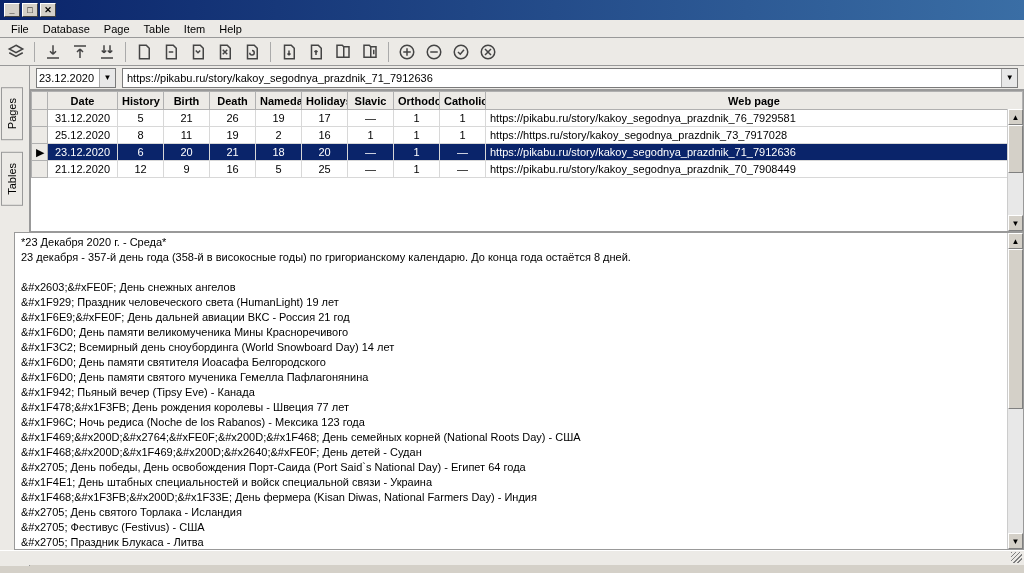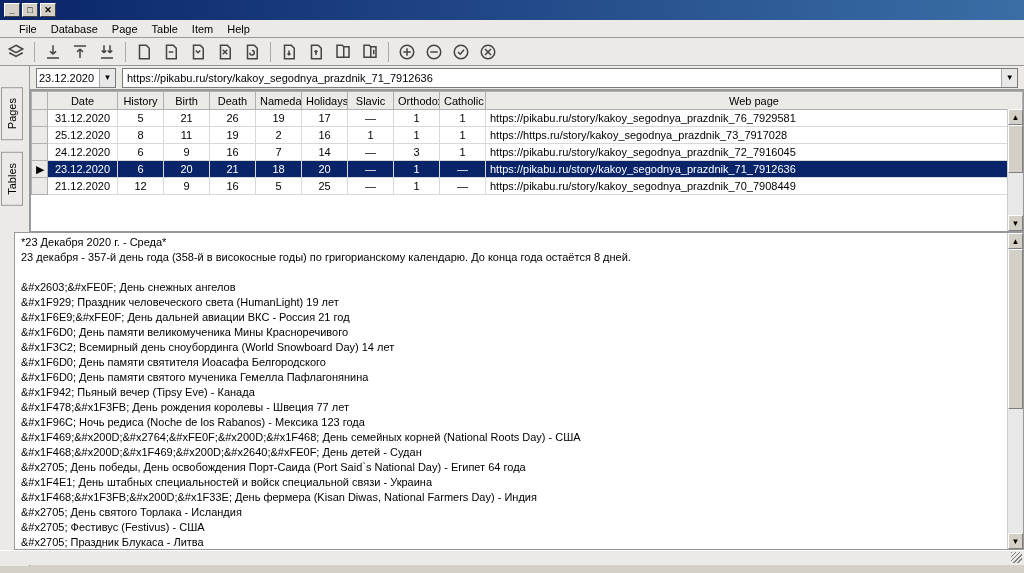--- a/index.html
+++ b/index.html
@@ -5,21 +5,21 @@
   * { box-sizing: border-box; margin: 0; padding: 0; }
   body { font-family: Tahoma, Verdana, sans-serif; font-size: 11px; background: #d4d0c8; overflow: hidden; width: 1024px; height: 573px; }
 
   
   .title-bar { height: 20px; background: linear-gradient(to right, #0a246a, #3a6ea5); color: #fff; display: flex; align-items: center; padding: 0 2px; font-weight: bold; }
   .title-bar .title-text { flex: 1; padding-left: 3px; font-size: 11px; }
   .title-btns { display: flex; gap: 0; }
   .title-btn { width: 16px; height: 14px; background: #d4d0c8; border: 1px solid #fff; border-right-color: #404040; border-bottom-color: #404040; display: flex; align-items: center; justify-content: center; font-size: 9px; color: #000; margin-left: 2px; font-family: Arial; font-weight: bold; }
 
   
-  .menu-bar { height: 18px; display: flex; align-items: center; padding: 0 12px; background: #eceae6; border-bottom: 1px solid #999; }
+  .menu-bar { height: 18px; display: flex; align-items: center; padding: 0 4px; background: #eceae6; border-bottom: 1px solid #999; }
   .menu-item { padding: 1px 7px; cursor: default; }
 
   
   .toolbar { height: 28px; display: flex; align-items: center; padding: 2px 6px; gap: 7px; background: #eceae6; border-bottom: 1px solid #999; }
   .tool-btn { width: 20px; height: 20px; display: flex; align-items: center; justify-content: center; }
   .tool-btn svg { width: 18px; height: 18px; }
   .tool-sep { width: 1px; height: 20px; background: #aaa; margin: 0 1px; }
 
   
   .sub-toolbar { height: 24px; display: flex; align-items: center; padding: 2px 6px; gap: 6px; background: #eceae6; border-bottom: 1px solid #999; margin-left: 30px; }
@@ -32,21 +32,21 @@
 
   
   .side-tabs { position: absolute; left: 0; top: 66px; width: 30px; height: 500px; background: #eceae6; border-right: 1px solid #999; }
   .side-tab { writing-mode: vertical-rl; transform: rotate(180deg); padding: 10px 4px; border: 1px solid #999; background: #eceae6; margin: 1px; display: inline-block; font-size: 11px; cursor: default; }
   .side-tab.top { position: absolute; top: 20px; }
   .side-tab.bottom { position: absolute; top: 85px; }
 
   
   .table-wrap { margin-left: 30px; background: #fff; border: 1px solid #999; height: 142px; overflow: hidden; position: relative; }
   table { border-collapse: collapse; width: 100%; table-layout: fixed; }
-  th { background: #eceae6; border: 1px solid #b0b0b0; font-weight: normal; font-size: 11px; padding: 2px 4px; text-align: center; height: 18px; overflow: hidden; white-space: nowrap; }
+  th { background: #eceae6; border: 1px solid #b0b0b0; font-weight: bold; font-size: 11px; padding: 2px 4px; text-align: center; height: 18px; overflow: hidden; white-space: nowrap; }
   td { border: 1px solid #d8d8d8; font-size: 11px; padding: 1px 4px; text-align: center; height: 17px; white-space: nowrap; overflow: hidden; }
   td.url { text-align: left; }
   tr.selected td { background: #0a246a; color: #fff; }
   tr.selected td.marker { background: #eceae6; color: #000; }
   th.marker, td.marker { width: 16px; background: #eceae6; border: 1px solid #b0b0b0; }
   col.c-date { width: 70px; }
   col.c-num { width: 46px; }
   col.c-url { width: auto; }
   .vscroll { position: absolute; right: 0; top: 18px; bottom: 0; width: 16px; background: #e8e8e8; border-left: 1px solid #ccc; }
   .vscroll .sbtn { height: 16px; background: #d4d0c8; border: 1px solid #fff; border-right-color:#808080; border-bottom-color:#808080; display:flex; align-items:center; justify-content:center; font-size:8px; }
@@ -255,33 +255,20 @@
           <td>8</td>
           <td>11</td>
           <td>19</td>
           <td>2</td>
           <td>16</td>
           <td>1</td>
           <td>1</td>
           <td>1</td>
           <td class="url">https://https.ru/story/kakoy_segodnya_prazdnik_73_7917028</td>
         </tr>
-        <tr>
-          <td class="marker"></td>
-          <td>24.12.2020</td>
-          <td>6</td>
-          <td>9</td>
-          <td>16</td>
-          <td>7</td>
-          <td>14</td>
-          <td>—</td>
-          <td>3</td>
-          <td>1</td>
-          <td class="url">https://pikabu.ru/story/kakoy_segodnya_prazdnik_72_7916045</td>
-        </tr>
         <tr class="selected">
           <td class="marker">▶</td>
           <td>23.12.2020</td>
           <td>6</td>
           <td>20</td>
           <td>21</td>
           <td>18</td>
           <td>20</td>
           <td>—</td>
           <td>1</td>

